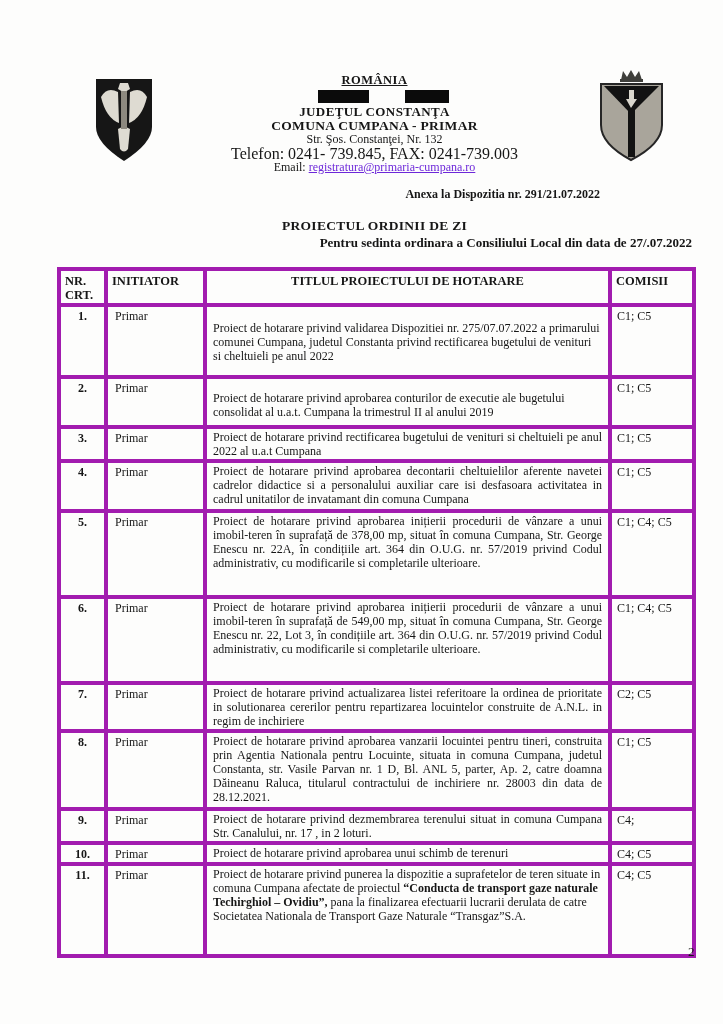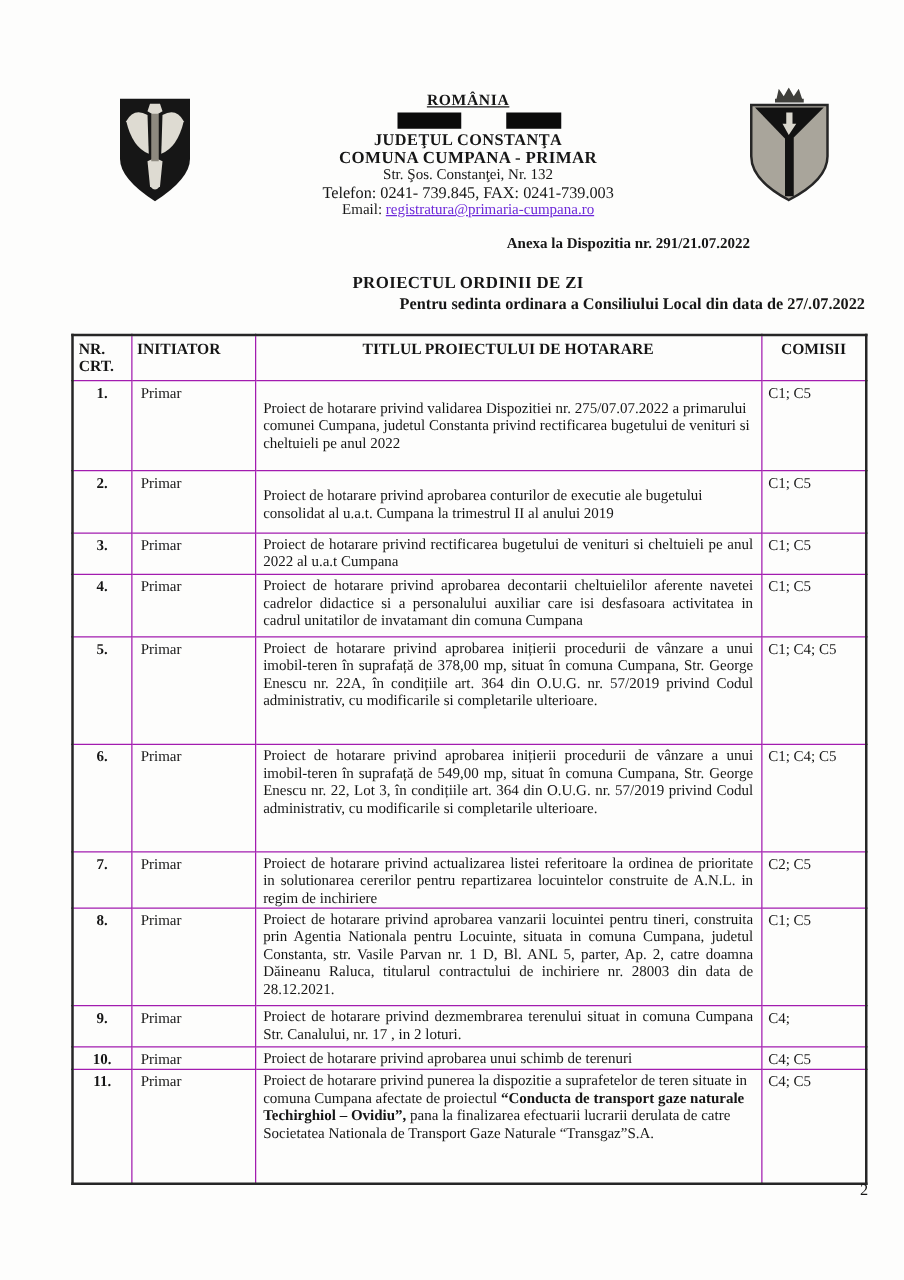--- a/index.html
+++ b/index.html
@@ -10,36 +10,36 @@
   .emblem-right{position:absolute;left:597px;top:70px;width:69px;height:92px;}
   
   .letterhead{position:absolute;left:57px;top:74px;width:635px;text-align:center;line-height:13px;}
   .lh-country{font-size:12.5px;font-weight:bold;letter-spacing:.5px;text-decoration:underline;}
   .redaction-row{display:flex;justify-content:center;gap:36px;margin:3px 0 2px 0;position:relative;left:9px;}
   .bar{height:13px;background:#0b0b0b;display:inline-block;}
   .bar1{width:51px;} .bar2{width:44px;}
   .lh-county{font-size:13px;font-weight:bold;letter-spacing:.4px;}
   .lh-commune{font-size:13.5px;font-weight:bold;letter-spacing:.3px;margin-top:1px;}
   .lh-address{font-size:12px;margin-top:1px;}
-  .lh-phone{font-size:13px;margin-top:1px;}
+  .lh-phone{font-size:16px;margin-top:1px;}
   .lh-email{font-size:12px;margin-top:1px;}
   .email-link{color:#6d28d9;text-decoration:underline;}
   
   .annex{position:absolute;top:187px;left:57px;width:543px;text-align:right;font-weight:bold;font-size:12px;}
   .doc-title{position:absolute;top:218px;left:57px;width:635px;text-align:center;font-weight:bold;font-size:13.5px;letter-spacing:.3px;}
   .doc-subtitle{position:absolute;top:235px;left:57px;width:635px;text-align:right;font-weight:bold;font-size:13px;}
   
   table.agenda{position:absolute;top:267px;left:57px;width:635px;border-collapse:collapse;table-layout:fixed;
                border:2px solid #262626;font-size:12px;line-height:14px;}
-  .agenda th,.agenda td{border:1px solid #a21caf;vertical-align:top;padding:1px 4px;}
+  .agenda th,.agenda td{border:4px solid #a21caf;vertical-align:top;padding:1px 4px;}
   .agenda th{font-weight:bold;font-size:12.5px;padding-top:3px;}
   .th-nr{text-align:left;padding-left:5px;}
   .th-init{text-align:left;padding-left:6px;}
   .th-ttl{text-align:center;}
-  .th-com{text-align:center;padding-left:6px;}
+  .th-com{text-align:left;padding-left:6px;}
   td.nr{text-align:center;font-weight:bold;padding-top:2px;}
   td.init{padding-left:7px;padding-top:2px;}
   td.ttl{padding:1px 6px;}
   td.ttl.just{text-align:justify;}
   td.ttl.padt14{padding-top:14px;}
   td.ttl.padt12{padding-top:12px;}
   td.com{padding-left:5px;padding-top:2px;white-space:nowrap;}
   .page-number{position:absolute;left:688px;top:944px;font-size:13px;}
 </style>
 </head>

